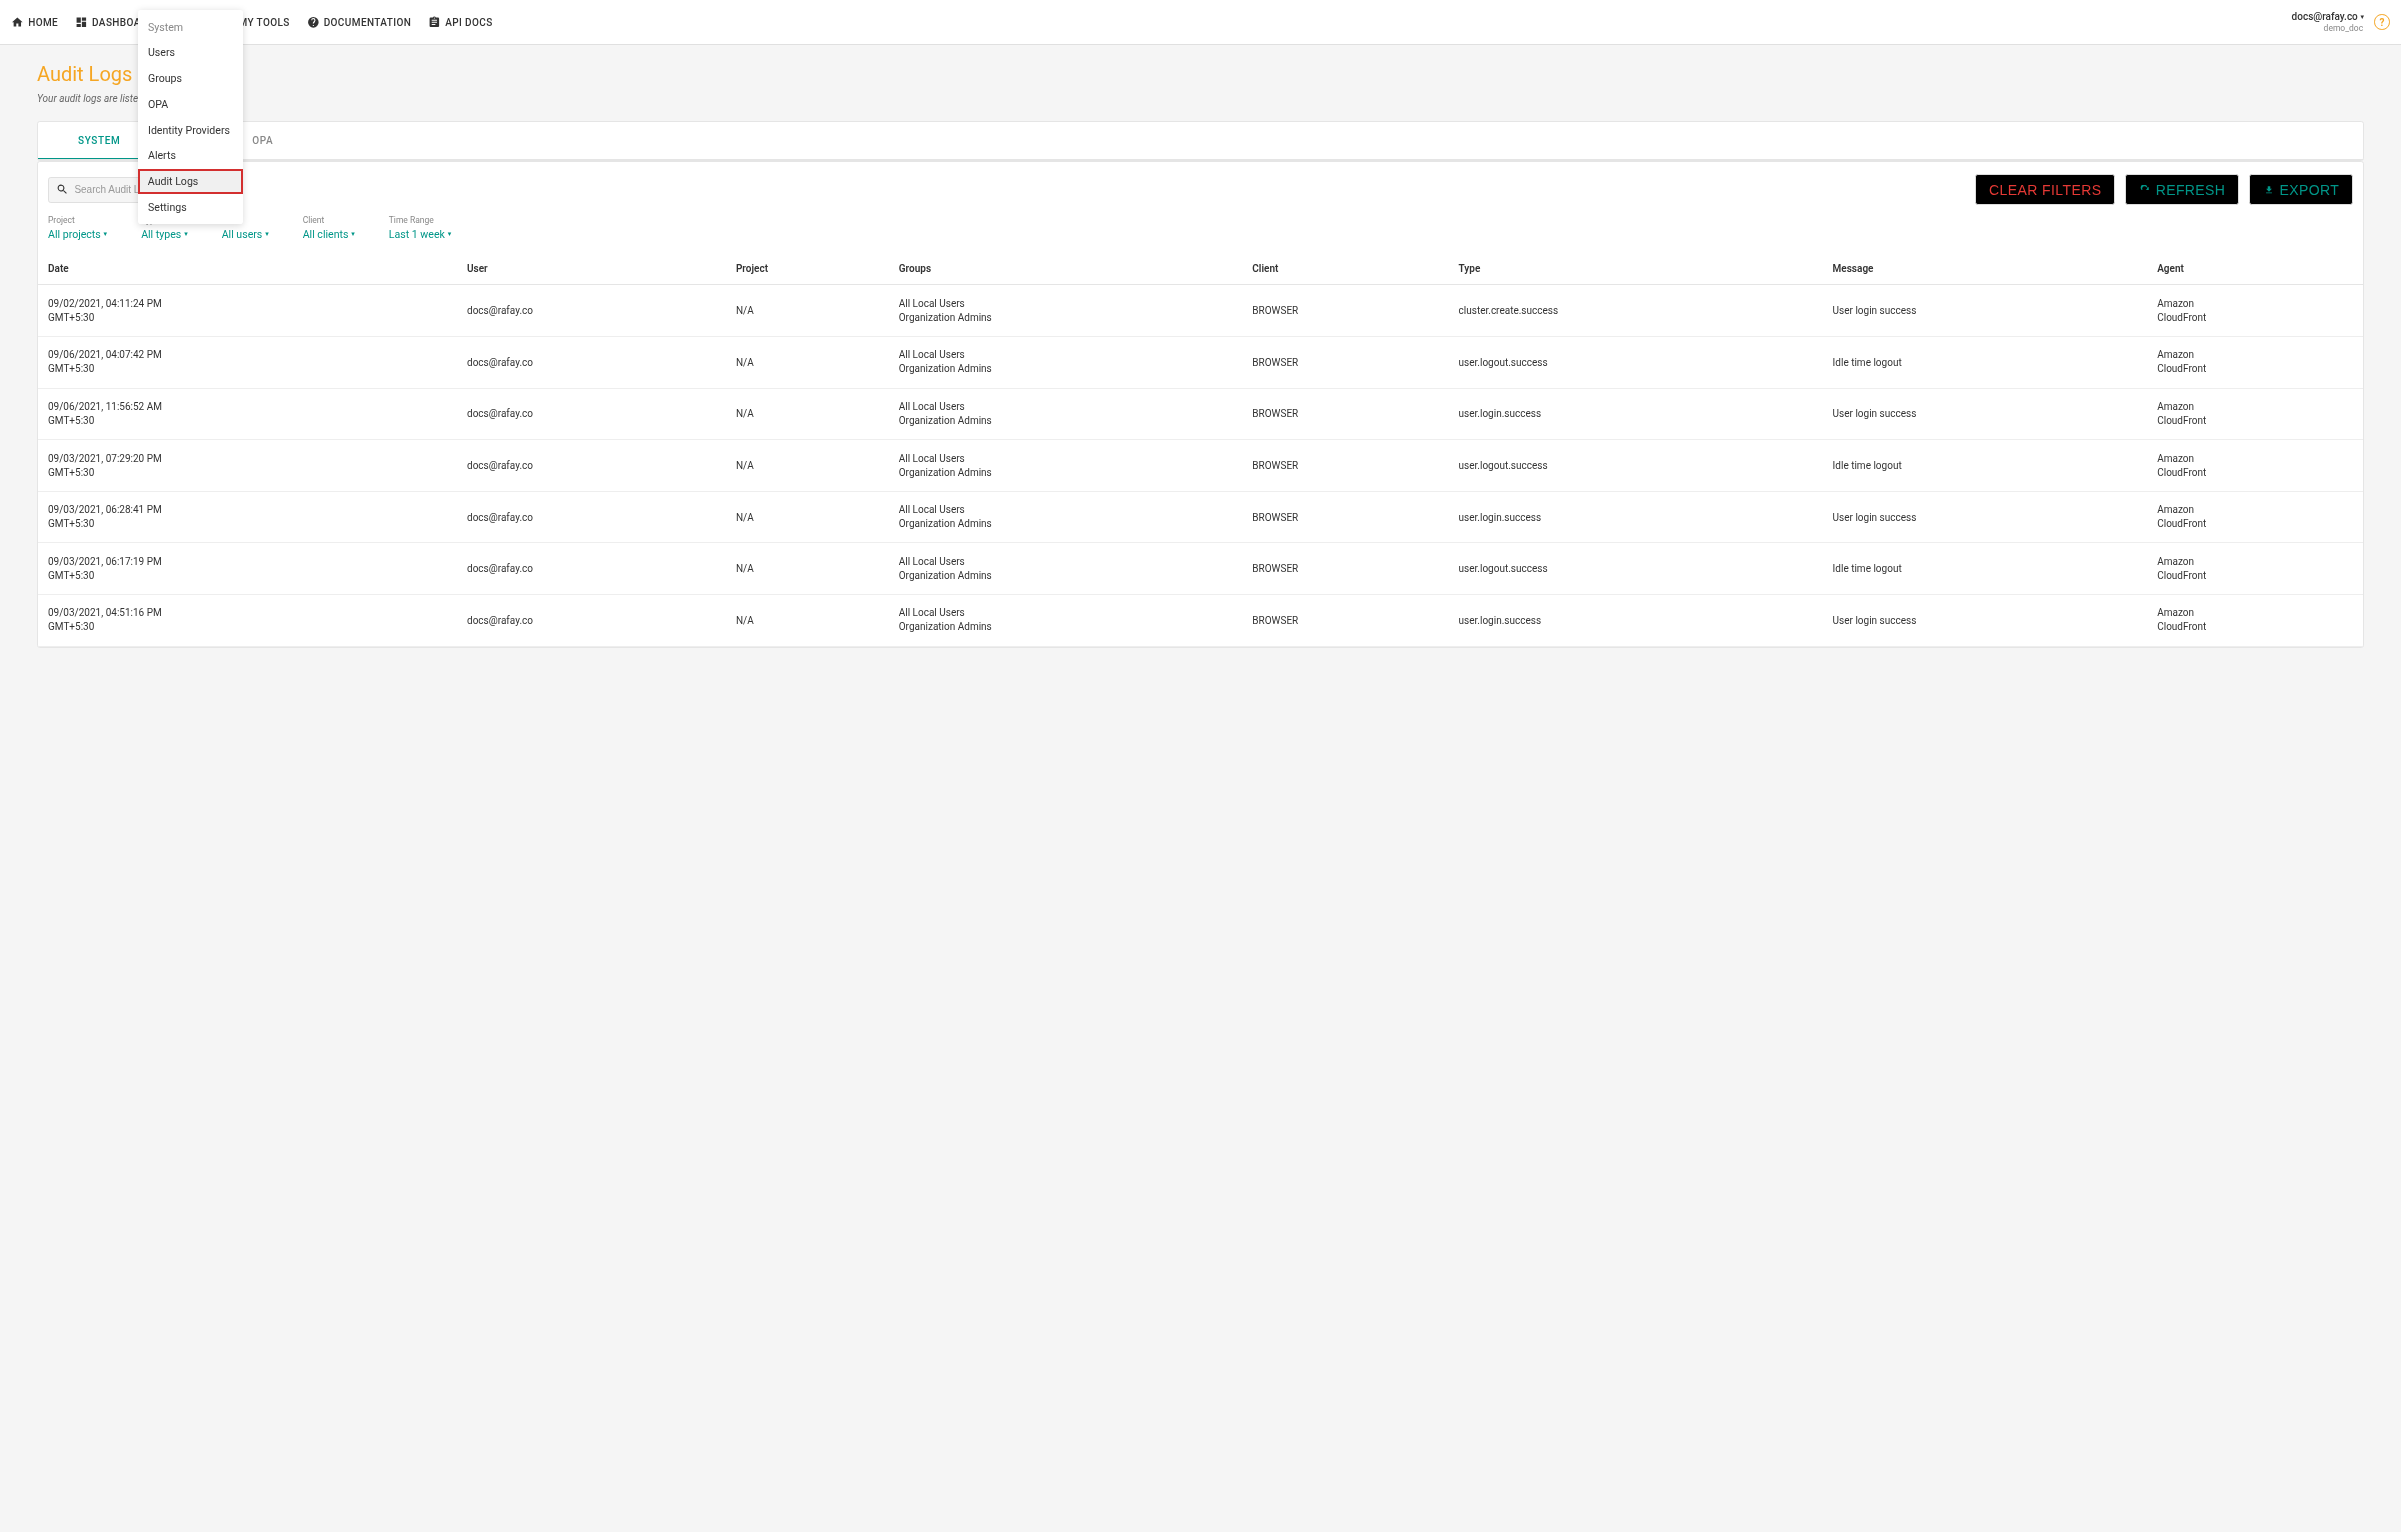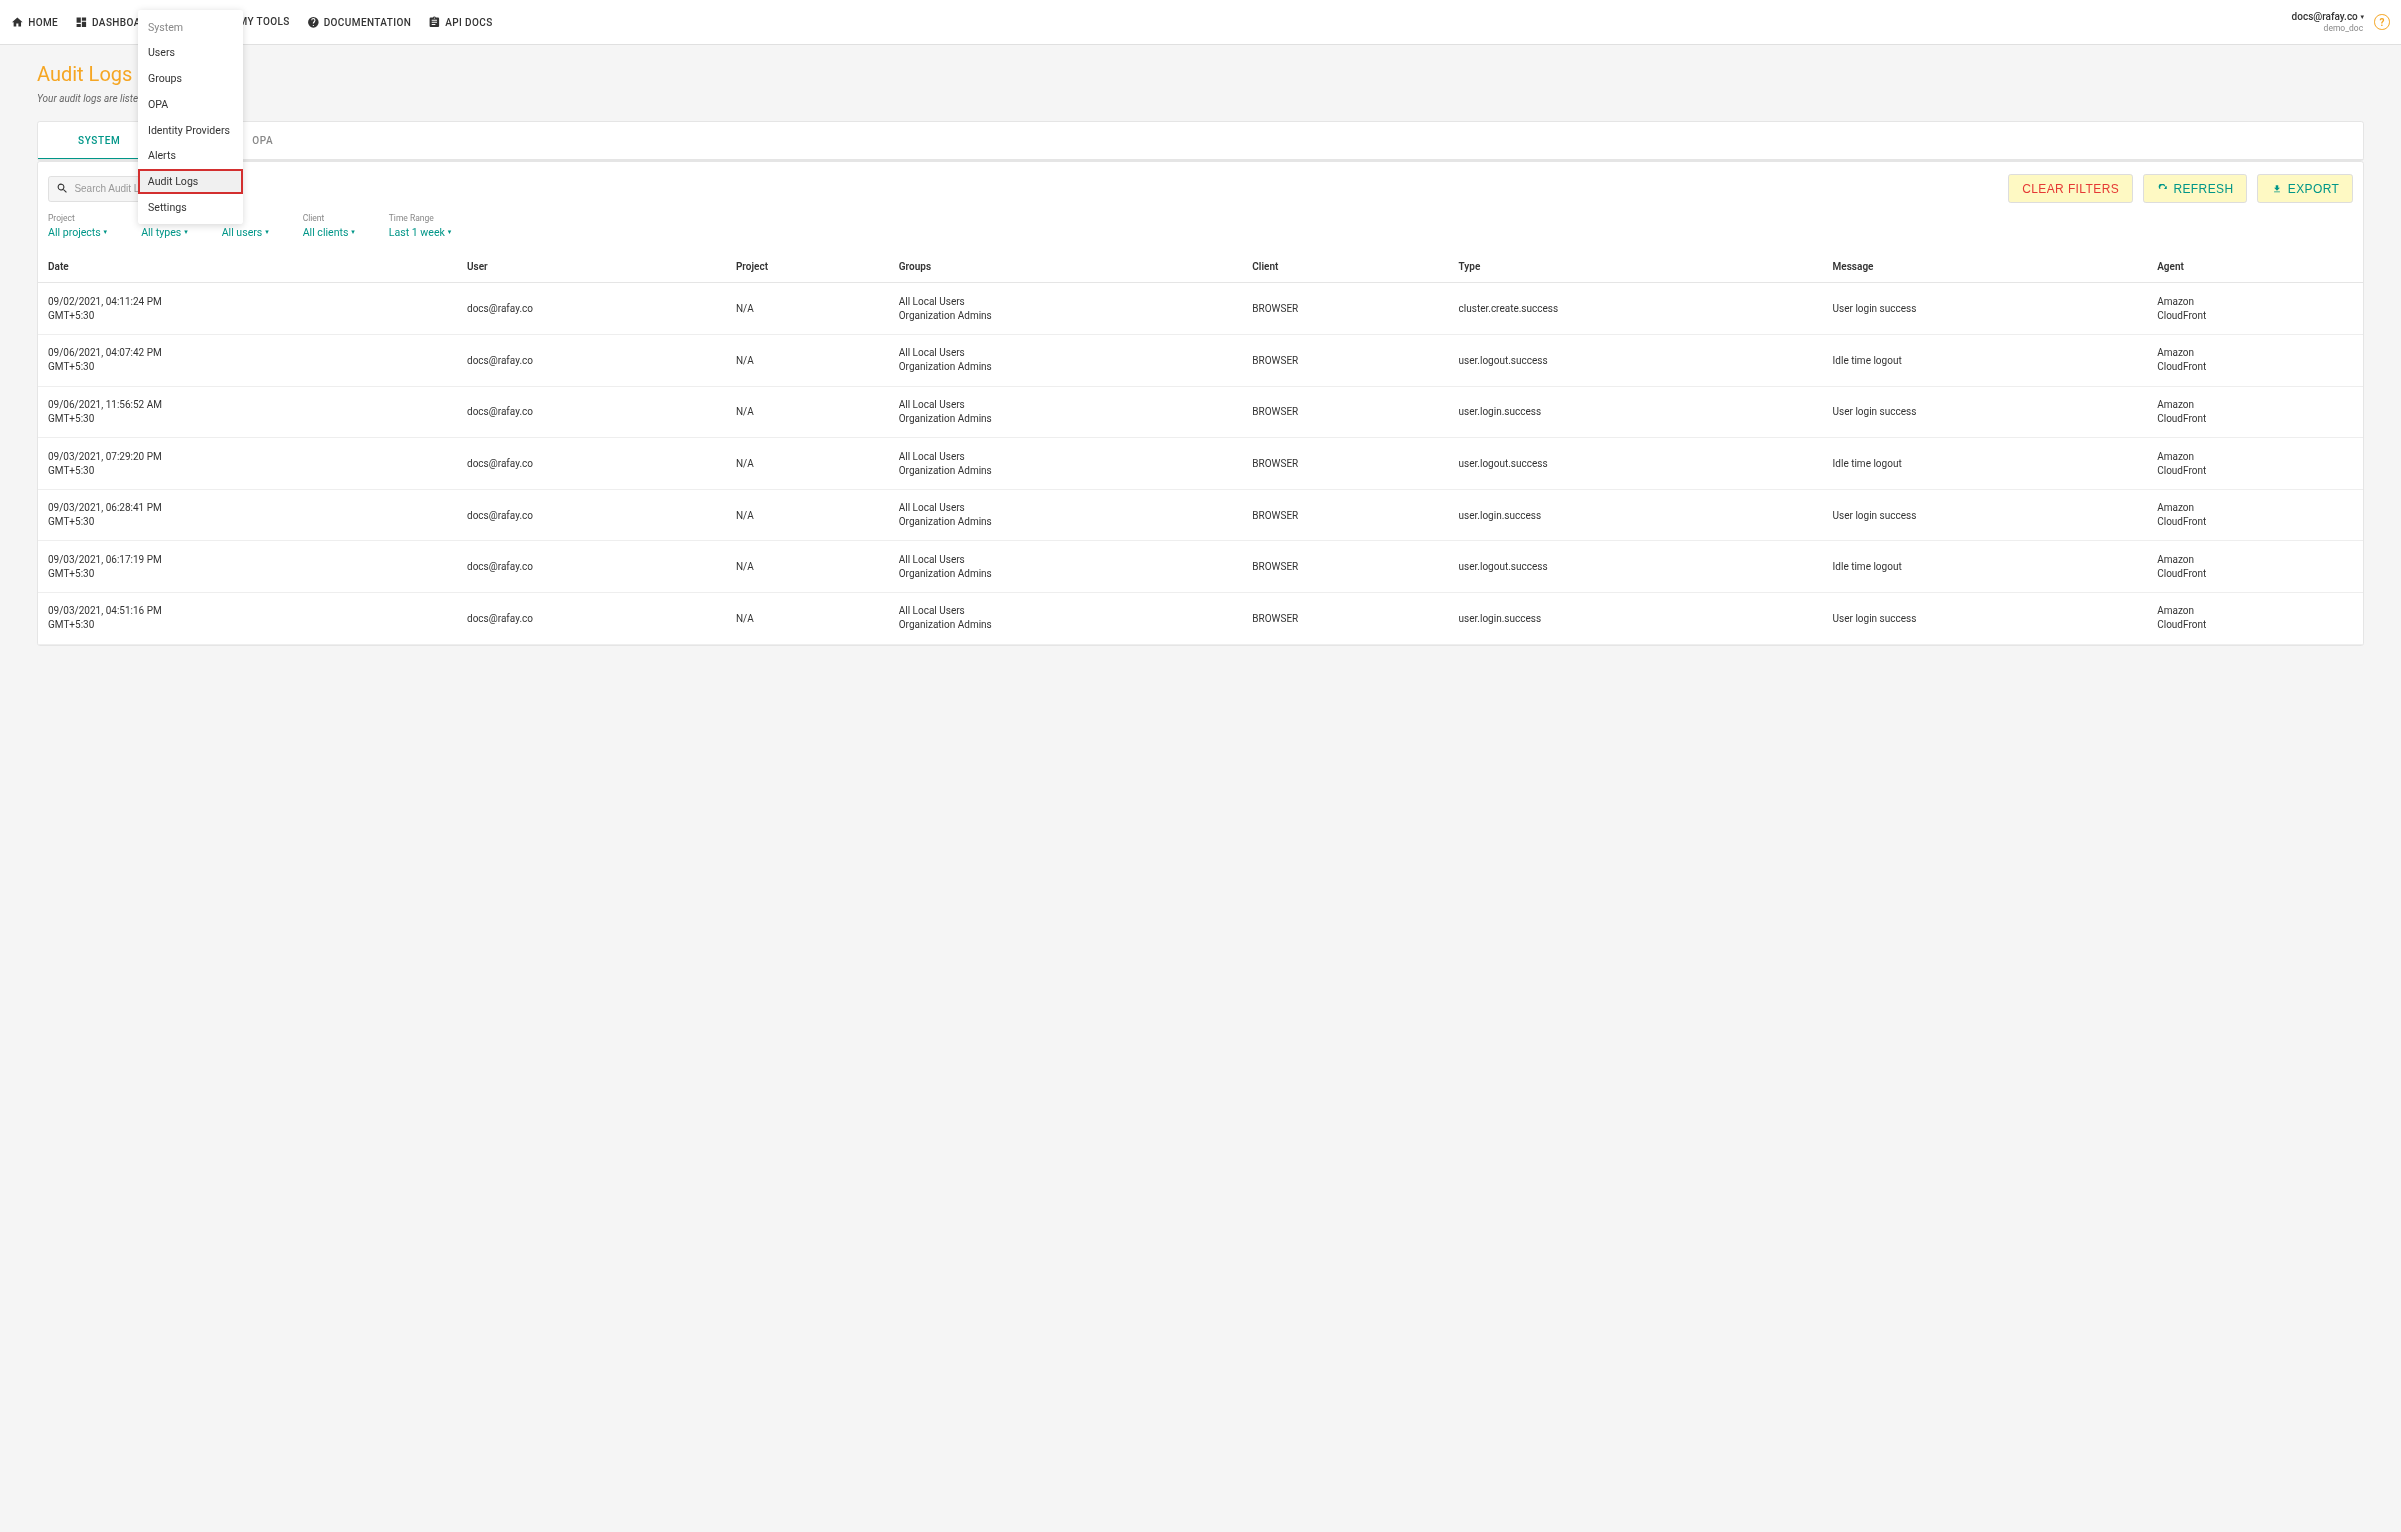--- a/index.html
+++ b/index.html
@@ -16,21 +16,21 @@
       background: #fff;
       border-bottom: 0.7px solid #e0e0e0;
       display: flex;
       align-items: center;
       height: 45px;
       padding: 0 11.3px;
       position: relative;
     }
     .topnav-left {
       display: flex;
-      align-items: flex-start;
+      align-items: center;
       gap: 17px;
       flex: 1;
     }
     .topnav-item {
       display: flex;
       align-items: center;
       gap: 4.2px;
       font-size: 10px;
       font-weight: 500;
       color: #333;
@@ -171,23 +171,23 @@
       color: #999;
     }
     .spacer {
       flex: 1;
     }
     .btn {
       display: inline-flex;
       align-items: center;
       gap: 4.2px;
       border: 0.7px solid #ddd;
-      background: #fef9c3;
+      background: #000000;
       padding: 6.4px 12.7px;
-      font-size: 12px;
+      font-size: 14px;
       font-weight: 500;
       letter-spacing: 0.4px;
       border-radius: 2.8px;
       cursor: pointer;
     }
     .btn-clear { color: #e53935; }
     .btn-refresh { color: #009688; }
     .btn-export { color: #009688; }
     .filters-row {
       display: flex;

